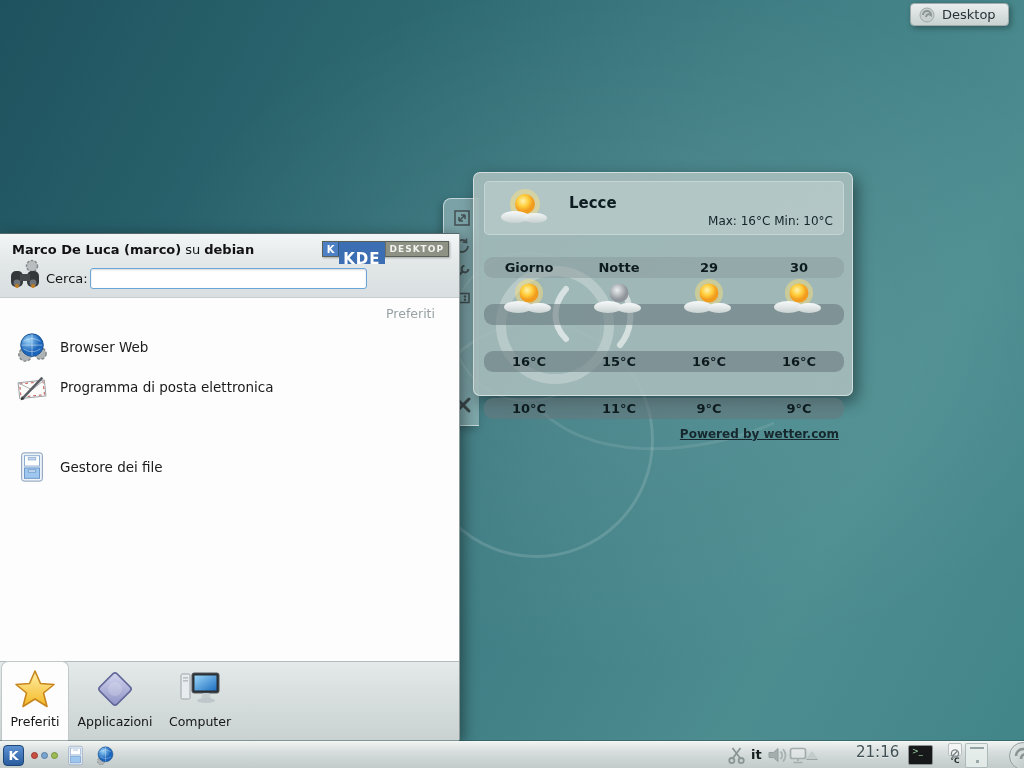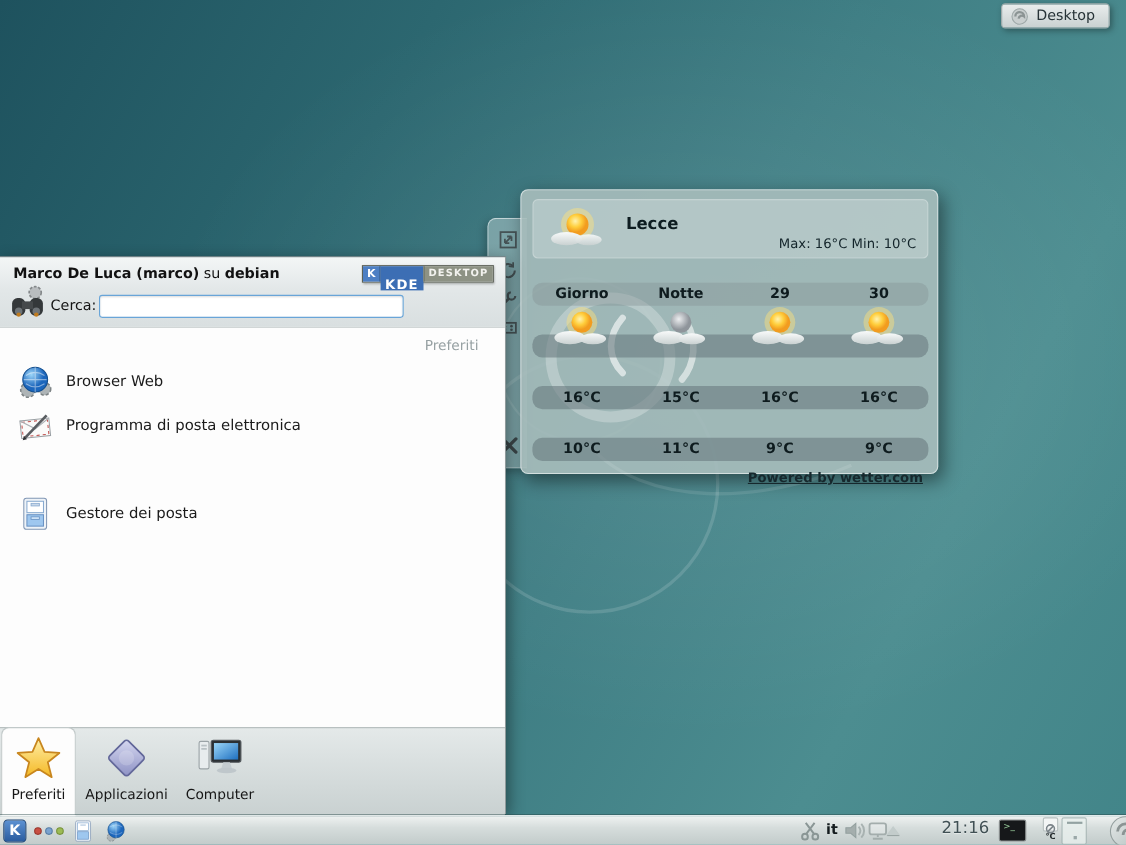--- a/index.html
+++ b/index.html
@@ -21,21 +21,21 @@
     box-shadow:2px 2px 6px rgba(0,0,0,0.35); display:flex; align-items:center; gap:7px; padding:0 8px;
     color:#273337; font-size:13px; }
 
   
   .handle { position:absolute; left:443px; top:198px; width:36px; height:228px;
     background:rgba(205,222,222,0.42); border:1px solid rgba(255,255,255,0.55); border-right:none;
     border-radius:8px 0 0 8px; box-shadow:-2px 3px 8px rgba(0,0,0,0.25); }
   .handle .hbtn { position:absolute; left:9px; width:18px; height:18px; cursor:pointer; }
 
   
-  .weather { position:absolute; left:473px; top:172px; width:380px; height:259px;
+  .weather { position:absolute; left:473px; top:172px; width:380px; height:224px;
     background:rgba(167,188,187,0.90); border:1px solid rgba(255,255,255,0.55); border-radius:7px;
     box-shadow:4px 6px 16px rgba(0,0,0,0.45); }
   .w-ring { position:absolute; left:22px; top:93px; width:118px; height:118px; border-radius:50%;
     border:10px solid rgba(255,255,255,0.26); pointer-events:none; }
   .w-swirls { position:absolute; left:0; top:0; pointer-events:none; }
   .w-header { position:absolute; left:10px; top:8px; width:360px; height:54px; border-radius:5px;
     background:rgba(255,255,255,0.22); border:1px solid rgba(255,255,255,0.25); }
   .w-city { position:absolute; left:84px; top:12px; font-size:15px; font-weight:bold; color:#0d1c20; }
   .w-minmax { position:absolute; right:10px; bottom:6px; font-size:12px; color:#13242a; }
   .w-bar { position:absolute; left:10px; width:360px; height:21px; border-radius:9px; display:flex; }
@@ -53,21 +53,21 @@
   .kickoff { position:absolute; left:0; top:233px; width:460px; height:507px;
     background:#e2e7e8; border:1px solid #8f9a9b; border-left:none; border-top-color:#55696d;
     box-shadow:3px 4px 14px rgba(0,0,0,0.45); }
   .k-header { position:absolute; left:0; top:0; width:100%; height:30px;
     background:linear-gradient(#f3f6f6, #e2e7e8); display:flex; align-items:center; padding-left:12px;
     font-size:13px; color:#121212; }
   .k-badge { position:absolute; right:10px; top:7px; display:flex; align-items:stretch; height:16px;
     border:1px solid #5c6158; box-shadow:1px 1px 2px rgba(0,0,0,0.3); font-weight:bold; }
   .k-badge .kb-logo { width:16px; background:#4d7fc4; color:#fff; font-size:10px; display:flex;
     align-items:center; justify-content:center; border-right:1px solid #33567e; }
-  .k-badge .kb-kde { background:#3c6eb4; color:#fff; font-size:12px; letter-spacing:1px;
+  .k-badge .kb-kde { background:#3c6eb4; color:#fff; font-size:15px; letter-spacing:1px;
     display:flex; align-items:center; padding:17px 4px; }
   .k-badge .kb-desk { background:#8d9284; color:#f2f2ee; font-size:9px; letter-spacing:1px;
     display:flex; align-items:center; padding:0 4px; border-left:1px solid #6a6f62; }
   .k-search { position:absolute; left:0; top:30px; width:100%; height:33px;
     background:linear-gradient(#e2e7e8, #d9dfe0); }
   .k-search-icon { position:absolute; left:7px; top:-6px; }
   .k-search-label { position:absolute; left:46px; top:7px; font-size:13px; color:#141414; }
   .k-input { position:absolute; left:90px; top:4px; width:277px; height:21px;
     border:1px solid #69a5d8; border-radius:3px; background:#fff;
     box-shadow:inset 0 1px 2px rgba(0,0,0,0.15); font-size:12px; padding:0 5px; outline:none; }
@@ -317,21 +317,21 @@
 
 
       <div class="k-item" style="top:149px">
         <svg class="ki-icon" viewBox="0 0 34 34">
           <rect x="6" y="2" width="22" height="30" rx="2.5" fill="#eef3f8" stroke="#8096b4"></rect>
           <rect x="9" y="5" width="16" height="11" fill="#ffffff" stroke="#88aad0"></rect>
           <rect x="13" y="7" width="8" height="2.5" fill="#c8d8ea" stroke="#88aad0" stroke-width="0.8"></rect>
           <rect x="9" y="18" width="16" height="11" fill="#9ec7ef" stroke="#6a93c4"></rect>
           <rect x="13" y="20" width="8" height="2.5" fill="#cfe4f8" stroke="#6a93c4" stroke-width="0.8"></rect>
         </svg>
-        <span class="ki-label">Gestore dei posta</span>
+        <span class="ki-label">Gestore dei file</span>
       </div>
     </div>
 
     <div class="k-tabs">
       <div class="k-tab-active-bg"></div>
 
       <div class="k-tab" style="left:-5px">
         <svg class="kt-icon" viewBox="0 0 42 42">
           <path d="M21,3 L26.5,15.5 L40,16.5 L29.5,25 L33,38.5 L21,31 L9,38.5 L12.5,25 L2,16.5 L15.5,15.5 Z" fill="url(#starG)" stroke="#c8861e" stroke-width="1.6" stroke-linejoin="round"></path>
         </svg>

